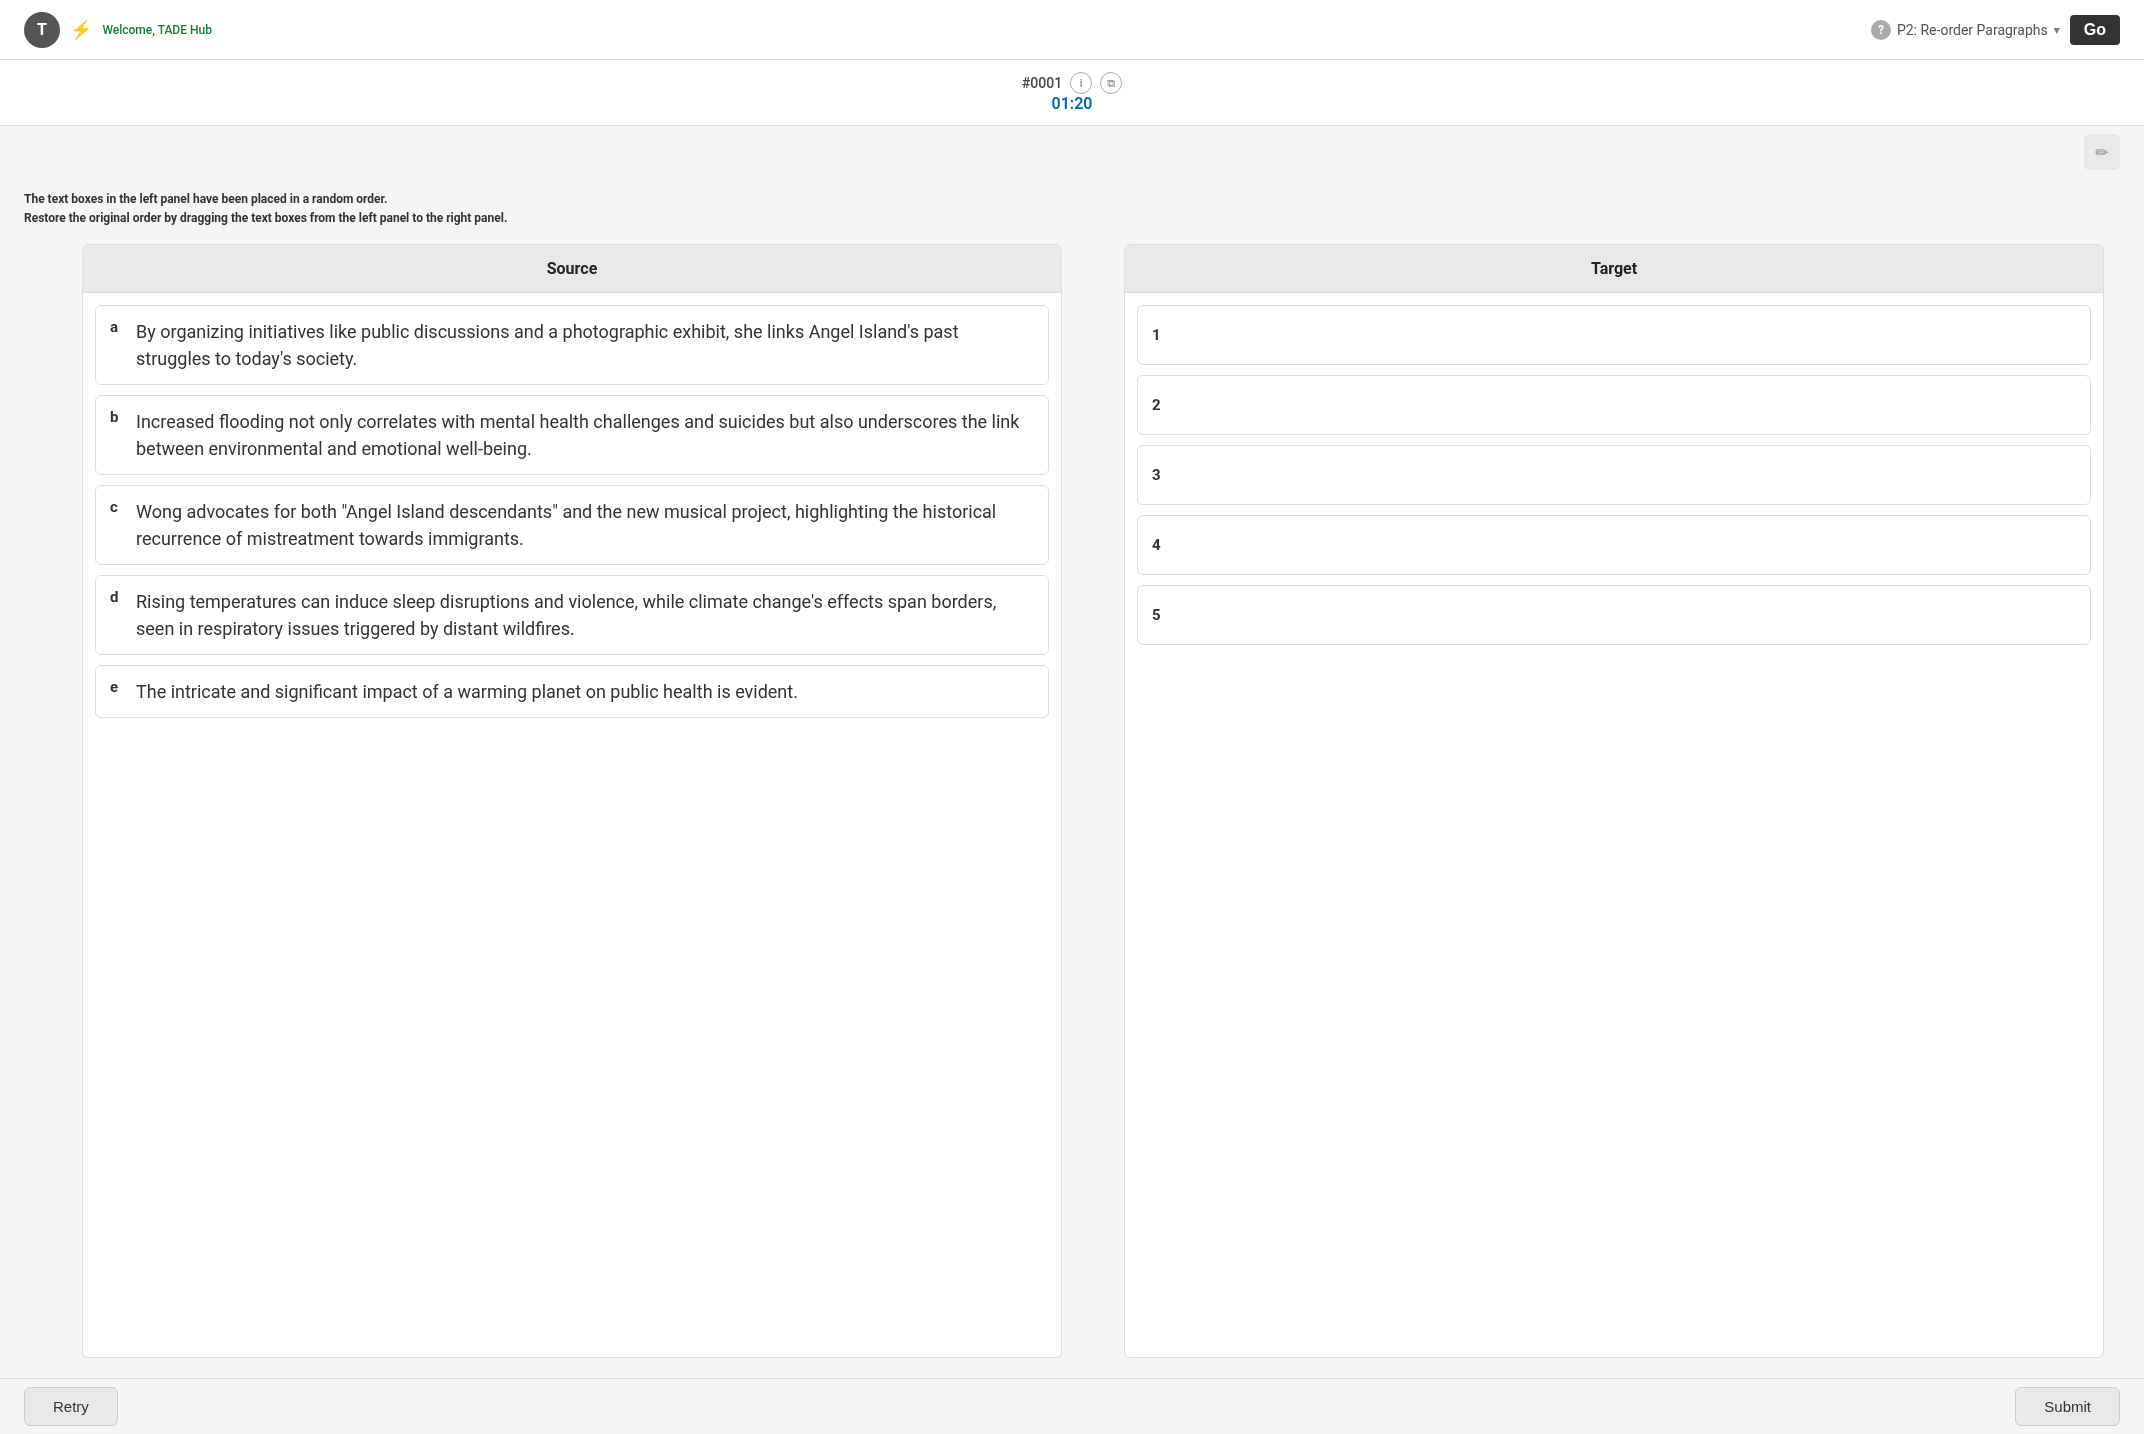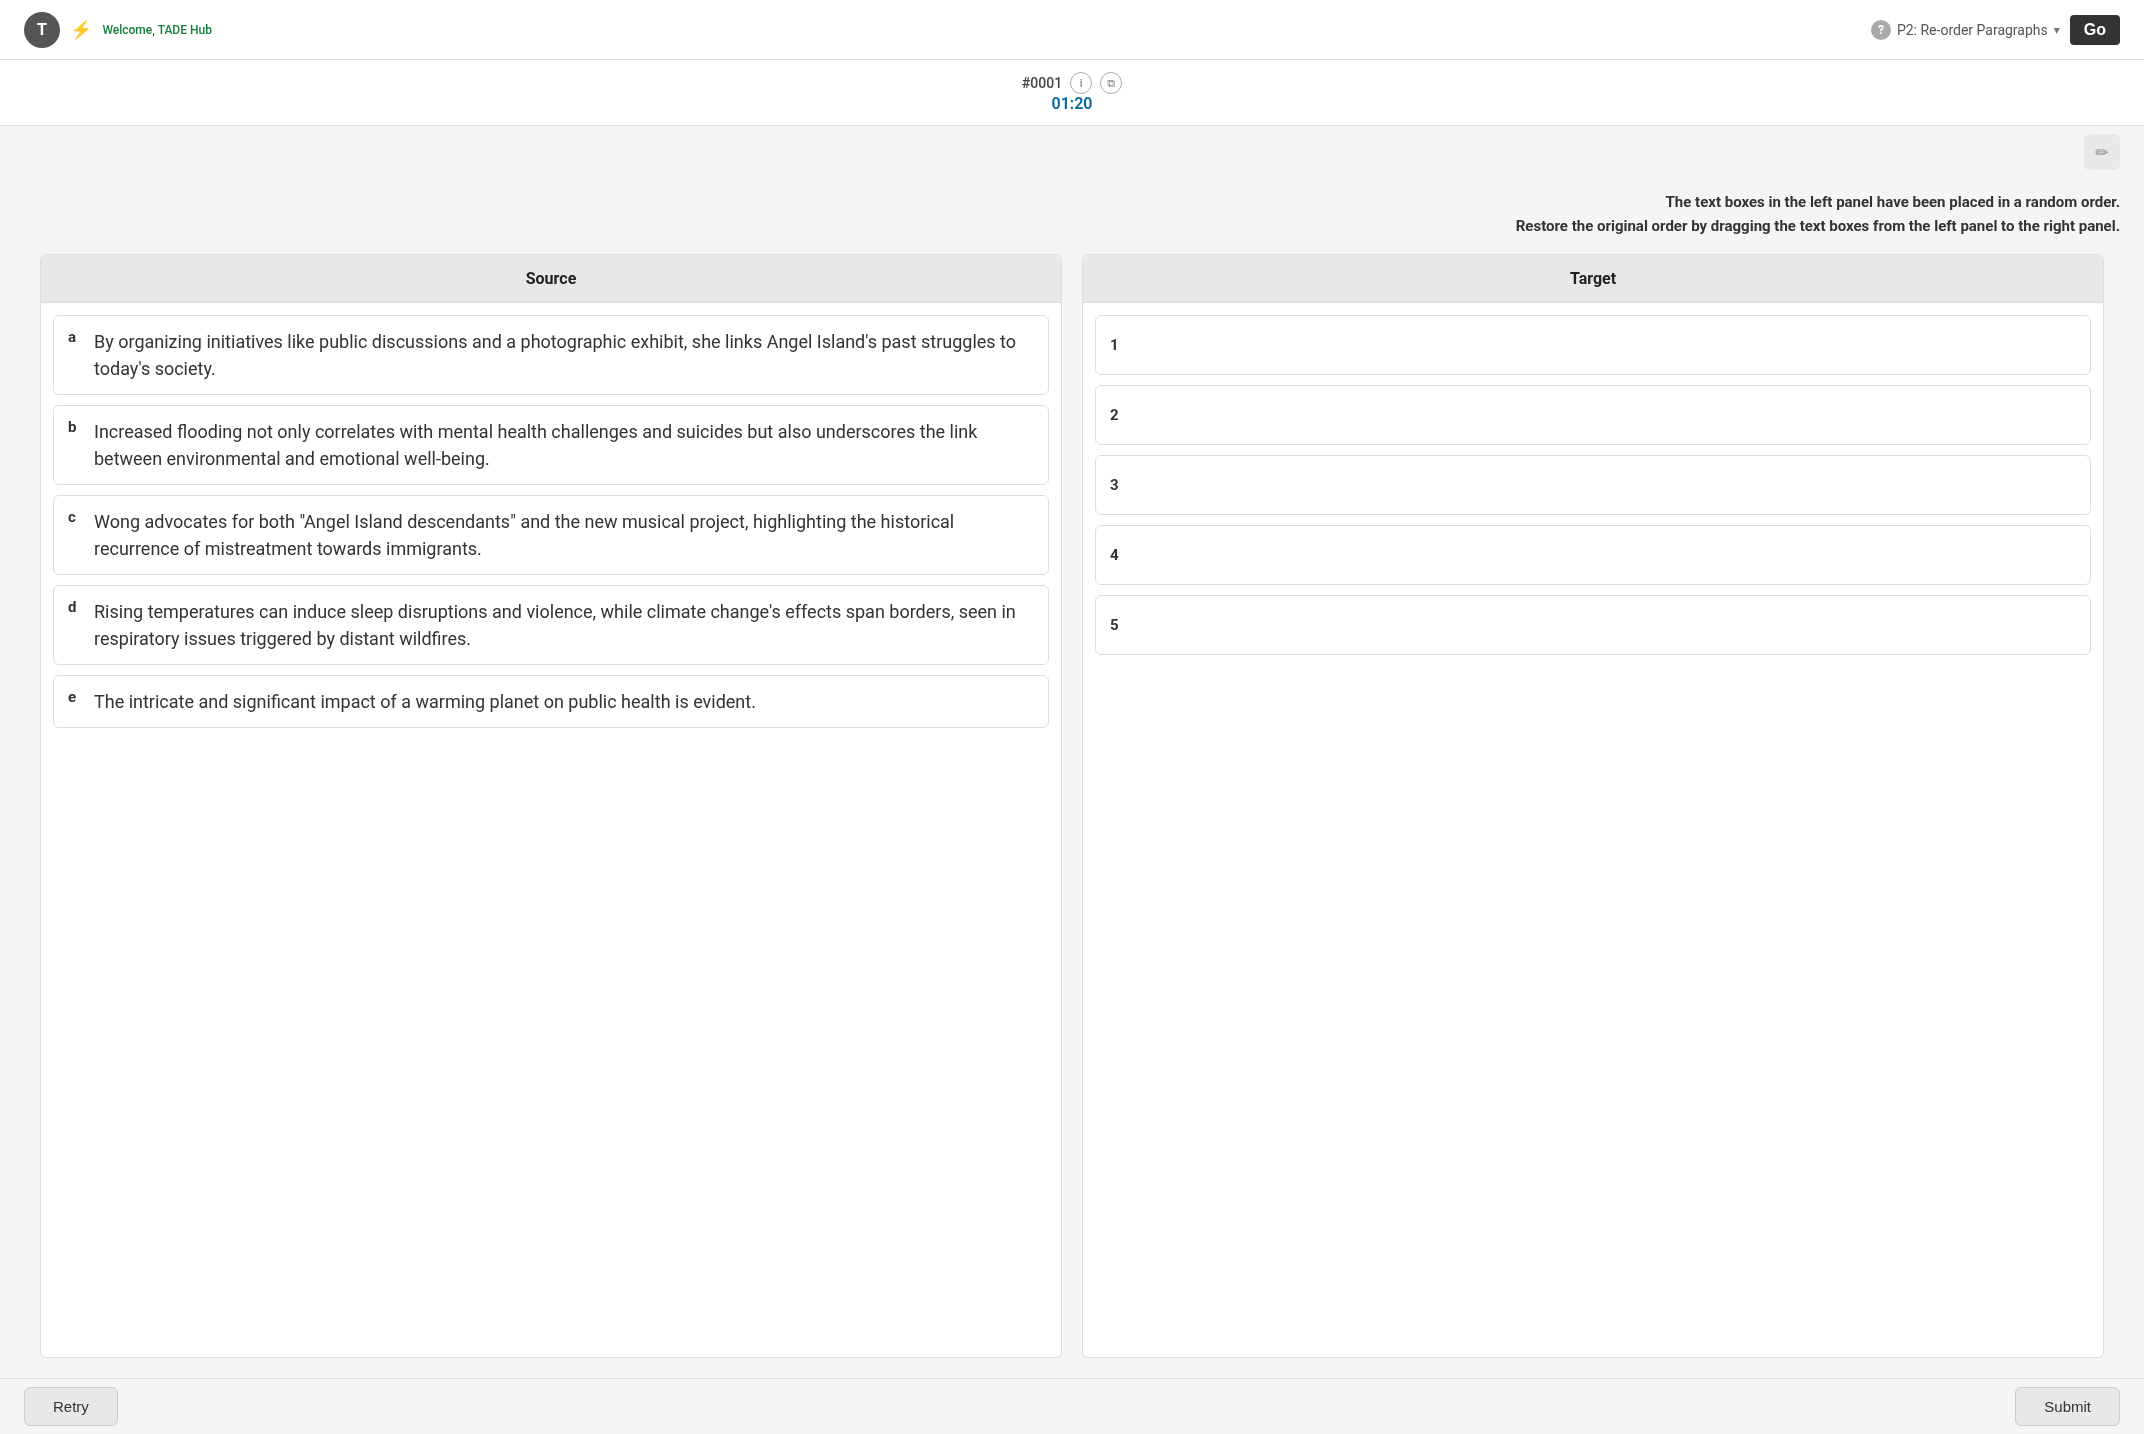--- a/index.html
+++ b/index.html
@@ -136,43 +136,44 @@
       border-radius: 6px;
       display: flex;
       align-items: center;
       justify-content: center;
       cursor: pointer;
       font-size: 16px;
       color: #888;
     }
     
     .instructions {
-      text-align: right;
+      text-align: left;
       padding: 20px 24px 16px;
-      font-size: 15px;
+      font-size: 12px;
       color: #333;
       line-height: 1.6;
     }
     .instructions strong {
       display: block;
     }
     
     .main-content {
       display: flex;
       gap: 20px;
       padding: 0 40px 20px;
       flex: 1;
     }
     
     .panel {
       flex: 1;
       background: #ffffff;
       border: 1px solid #ddd;
       border-radius: 6px;
       overflow: hidden;
+      margin-left: 42px;
     }
     .panel-header {
       background: #e8e8e8;
       padding: 14px 20px;
       font-size: 16px;
       font-weight: 700;
       text-align: center;
       color: #222;
       border-bottom: 1px solid #ddd;
     }

